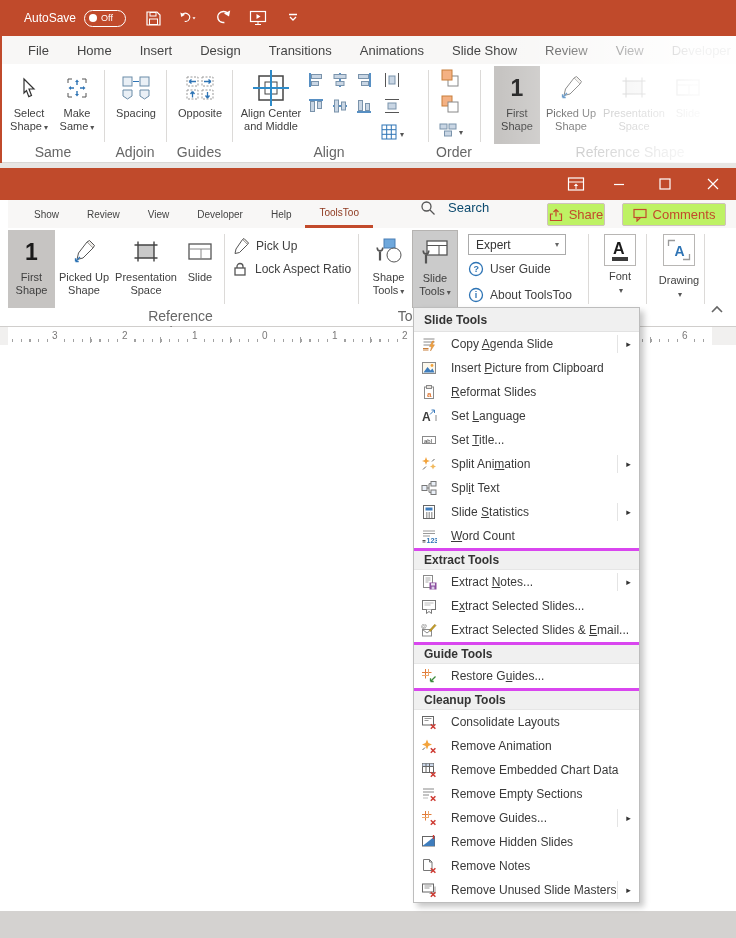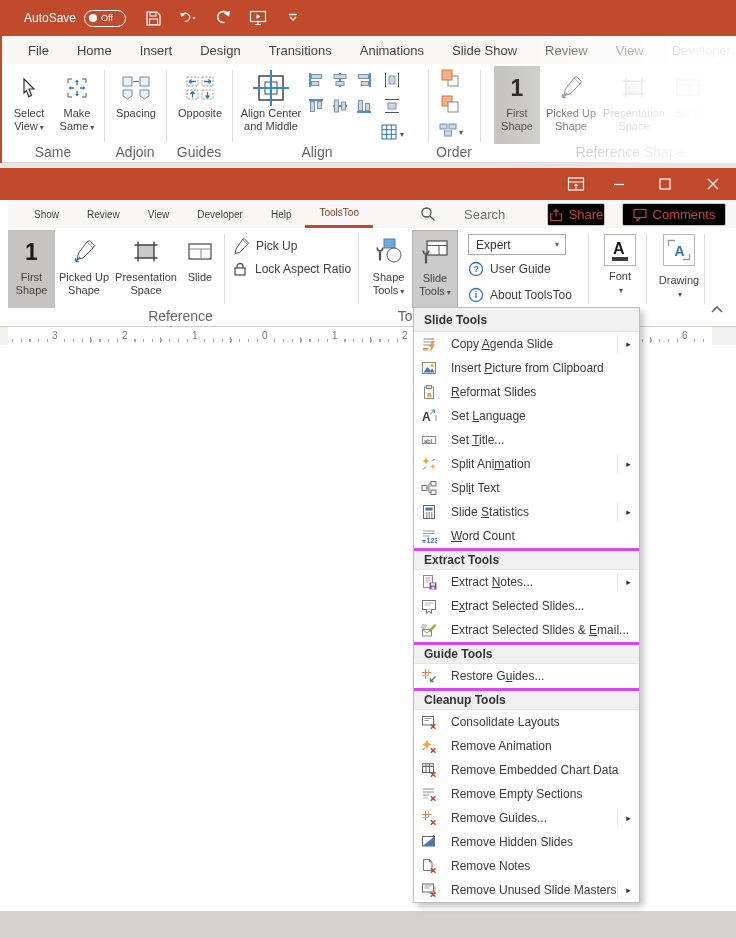--- a/index.html
+++ b/index.html
@@ -42,22 +42,22 @@
   #w1-sliver{position:absolute;left:0;top:36px;width:2px;height:127px;background:var(--orange)}
   #gap1{position:absolute;left:0;top:163px;width:736px;height:5px;background:#E8E6E4}
 
   
   #w2-titlebar{position:absolute;left:0;top:168px;width:736px;height:32px;background:var(--orange)}
   .winctl{position:absolute;top:0;height:32px;display:flex;align-items:center;justify-content:center;color:#fff}
 
   #w2-tabs{position:absolute;left:8px;top:200px;width:736px;height:28px;background:#F8F7F6;
     display:flex;align-items:center;padding-left:12px;font-size:10px;color:#444}
   .tab.active{color:#8E3A20;font-weight:normal;border-bottom:3px solid var(--accent);padding-top:3px}
-  #search{position:absolute;left:420px;top:200px;height:28px;display:flex;align-items:center;gap:28px;font-size:13px;color:#737373}
-  .actbtn{position:absolute;top:203px;height:23px;border:1px solid #CFC2BC;border-radius:2px;background:#000000;
+  #search{position:absolute;left:420px;top:200px;height:28px;display:flex;align-items:flex-start;gap:12px;font-size:13px;color:#0c4a6e}
+  .actbtn{position:absolute;top:203px;height:23px;border:1px solid #CFC2BC;border-radius:2px;background:#bef264;
     display:flex;align-items:center;justify-content:center;gap:6px;color:var(--accent);font-size:13px}
 
   #w2-ribbon{position:absolute;left:0;top:228px;width:736px;height:99px;background:#fff;border-bottom:1px solid #D0CECC}
   .gdiv2{position:absolute;top:6px;height:70px;width:1px;background:var(--div)}
   .rowbtn{position:absolute;display:flex;align-items:center;gap:7px;font-size:12px;color:var(--txt);height:20px}
   .pressed{background:#CBCBCB;border:1px solid #B5B3B1}
   .combo{position:absolute;left:468px;top:6px;width:98px;height:21px;border:1px solid #ABABAB;background:#fff;
     display:flex;align-items:center;font-size:12px;color:#333;padding-left:7px}
   .combo .cbx{margin-left:auto;margin-right:6px;font-size:8px;color:#666}
   .linkbtn{position:absolute;display:flex;align-items:center;gap:6px;font-size:12px;color:var(--txt)}
@@ -276,21 +276,21 @@
 </div>
 
 <div id="w1-ribbon">
 
   <div class="bigbtn" style="left:6px;width:46px">
     <span class="ic">
         <svg width="22" height="22" viewBox="0 0 22 22">
           <polygon points="6,2 16,12 11,12 13.5,18.5 10.8,19.6 8.5,13.5 6,16" fill="#fff" stroke="#333" stroke-width="1.2"></polygon>
         </svg>
       </span>
-    <span class="bl"><span>Select View</span><span class="caret-dn"></span></span>
+    <span class="bl"><span>Select Shape</span><span class="caret-dn"></span></span>
   </div>
   <div class="bigbtn" style="left:54px;width:46px">
     <span class="ic">
         <svg width="22" height="22" viewBox="0 0 22 22">
           <path d="M2 6V2h4M16 2h4v4M20 16v4h-4M6 20H2v-4" stroke="#555" fill="none"></path>
           <path d="M11 8V4M11 14v4M8 11H4M14 11h4" stroke="#2E74B5" stroke-width="1.4" fill="none"></path>
           <path d="M11 2.5l-2 2.5h4zM11 19.5l-2-2.5h4zM2.5 11l2.5-2v4zM19.5 11l-2.5-2v4z" fill="#2E74B5"></path>
         </svg>
       </span>
     <span class="bl"><span>Make Same</span><span class="caret-dn"></span></span>
@@ -413,21 +413,21 @@
         <rect x="5" y="6" width="8" height="6" fill="#C9D6E4" stroke="#7A93AB"></rect>
       </svg>
     </div>
   <div class="mini" style="left:378px;top:58px;width:28px">
       <svg width="18" height="18" viewBox="0 0 18 18">
         <rect x="2" y="2" width="14" height="14" fill="none" stroke="#2E74B5"></rect>
         <path d="M2 6.7h14M2 11.3h14M6.7 2v14M11.3 2v14" stroke="#2E74B5" fill="none"></path>
       </svg>
       <span class="caret-dn"></span>
     </div>
-  <div class="glabel" style="left:222px;width:190px">Align</div>
+  <div class="glabel" style="left:234px;width:190px">Align</div>
   <div class="gdiv" style="left:428px"></div>
 
   <div class="mini" style="left:440px;top:4px">
       <svg width="20" height="20" viewBox="0 0 20 20">
         <rect x="8" y="8" width="10" height="10" fill="#fff" stroke="#888"></rect>
         <rect x="2" y="2" width="10" height="10" fill="#F4B183" stroke="#C87E3A"></rect>
       </svg>
     </div>
   <div class="mini" style="left:440px;top:30px">
       <svg width="20" height="20" viewBox="0 0 20 20">

